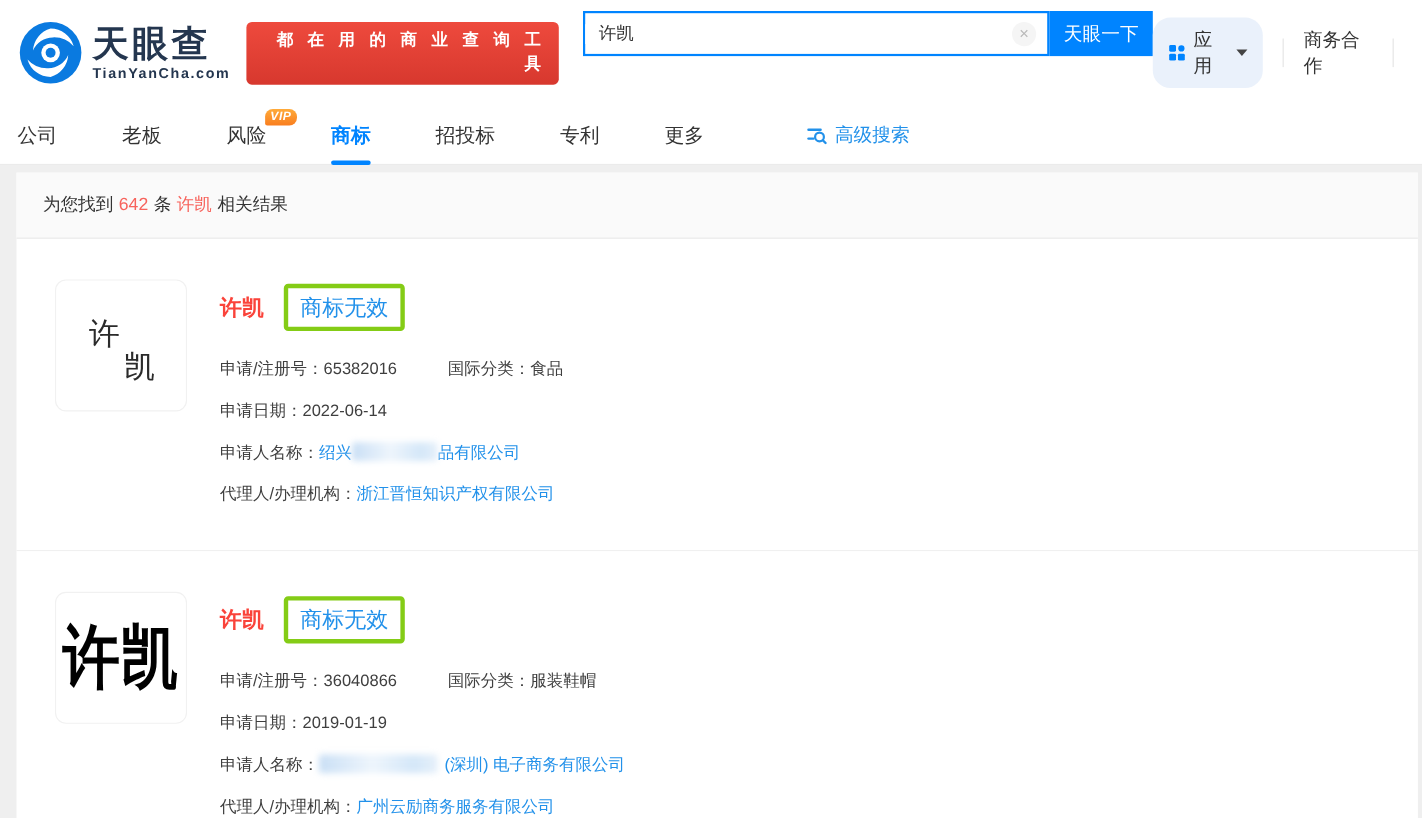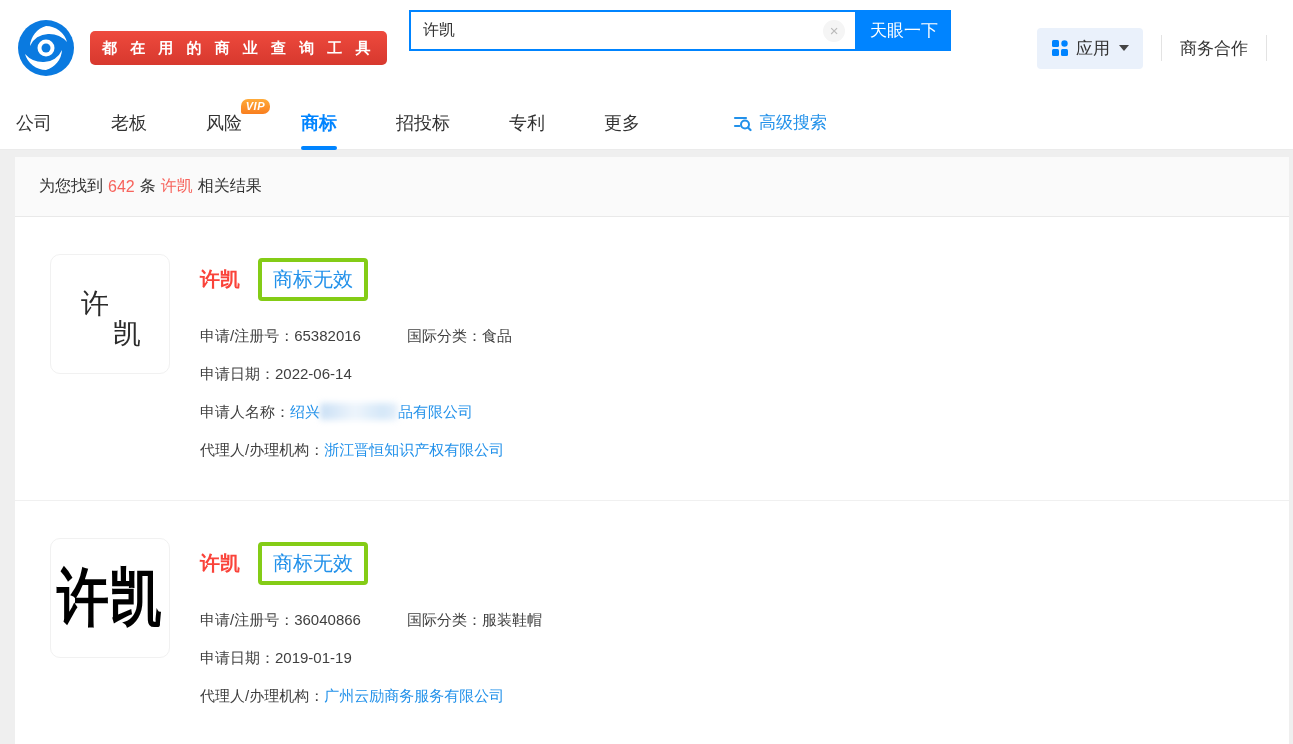--- a/index.html
+++ b/index.html
@@ -25,21 +25,21 @@
   .search-row { display:flex; height:41px; }
   .search-box { flex:1; border:2px solid #0084ff; background:#fff; display:flex; align-items:center; }
   .search-input { flex:1; border:none; outline:none; font-size:16px; color:#333; padding:0 12px;
     font-family:"Liberation Sans","DejaVu Sans",sans-serif; }
   .clear-btn { width:22px; height:22px; border-radius:50%; background:#f5f5f5; color:#b9b9b9;
     font-size:15px; display:flex; align-items:center; justify-content:center; margin-right:10px; cursor:pointer; }
   .search-btn { width:94px; background:#0084ff; color:#fff; font-size:17px; border:none; cursor:pointer;
     font-family:"Liberation Sans","DejaVu Sans",sans-serif; }
 
   .header-right { margin-left:auto; display:flex; align-items:center; padding-right:8px; }
-  .apps-pill { display:flex; align-items:center; gap:7px; background:#eaf1fb; border-radius:4px;
+  .apps-pill { display:flex; align-items:center; gap:7px; background:#eaf1fb; border-radius:16px;
     padding:9px 14px; cursor:pointer; }
   .apps-label { font-size:17px; color:#333; }
   .caret { width:0; height:0; border-left:5px solid transparent; border-right:5px solid transparent;
     border-top:6px solid #444; margin-left:2px; }
   .v-div { width:1px; height:26px; background:#e3e3e3; margin:0 18px; }
   .biz { font-size:17px; color:#333; cursor:pointer; }
 
   
   .nav { height:54px; border-bottom:1px solid #ebebeb; display:flex; align-items:center; padding-left:16px; background:#fff; }
   .nav-item { position:relative; height:54px; display:flex; align-items:center; font-size:18px; color:#333;
@@ -89,20 +89,24 @@
 
 <div class="header">
   <div class="logo">
     <svg class="logo-mark" viewBox="0 0 60 60">
       <circle cx="30" cy="30" r="28" fill="#0a7ae0"></circle>
       <path d="M30 8 a22 22 0 0 1 21 16 a24 24 0 0 0 -19 -8 a20 20 0 0 0 -18 12 a22 22 0 0 1 16 -20z" fill="#fff"></path>
       <path d="M30 52 a22 22 0 0 1 -21 -16 a24 24 0 0 0 19 8 a20 20 0 0 0 18 -12 a22 22 0 0 1 -16 20z" fill="#fff"></path>
       <circle cx="30" cy="30" r="8.5" fill="#fff"></circle>
       <circle cx="30" cy="30" r="4.5" fill="#0a7ae0"></circle>
     </svg>
+    <div class="logo-text">
+      <div class="logo-brand">天眼查</div>
+      <div class="logo-domain">TianYanCha.com</div>
+    </div>
   </div>
 
   <div class="promo">
     <div class="promo-l1">都 在 用 的 商 业 查 询 工 具</div>
   </div>
 
   <div class="search-block">
     <div class="search-row">
       <div class="search-box">
         <input class="search-input" type="text" value="许凯" style="">
@@ -211,19 +215,22 @@
           <span class="status-badge">商标无效</span>
         </div>
         <div class="field-row first-field">
           <span>申请/注册号：</span><span>36040866</span>
           <span class="field-col2">国际分类：</span><span>服装鞋帽</span>
         </div>
         <div class="field-row">
           <span>申请日期：</span><span>2019-01-19</span>
         </div>
         <div class="field-row">
+          <span>申请人名称：</span><span class="link"><span class="blur-blob blob-w2"></span><span>(深圳) 电子商务有限公司</span></span>
+        </div>
+        <div class="field-row">
           <span>代理人/办理机构：</span><span class="link">广州云励商务服务有限公司</span>
         </div>
       </div>
     </div>
 
   </div>
 </div>
 
 </body></html>

